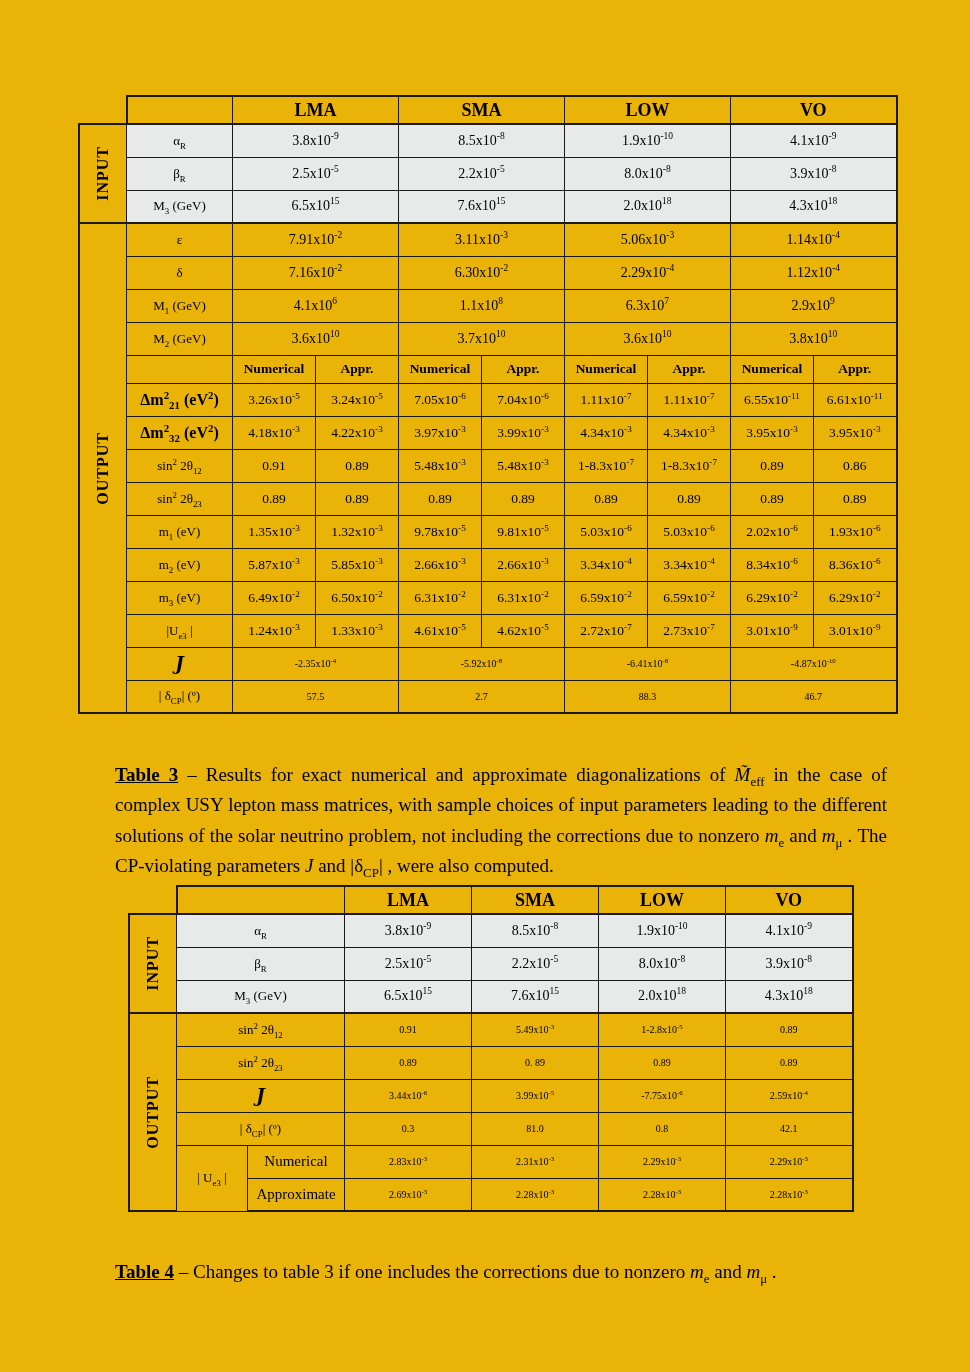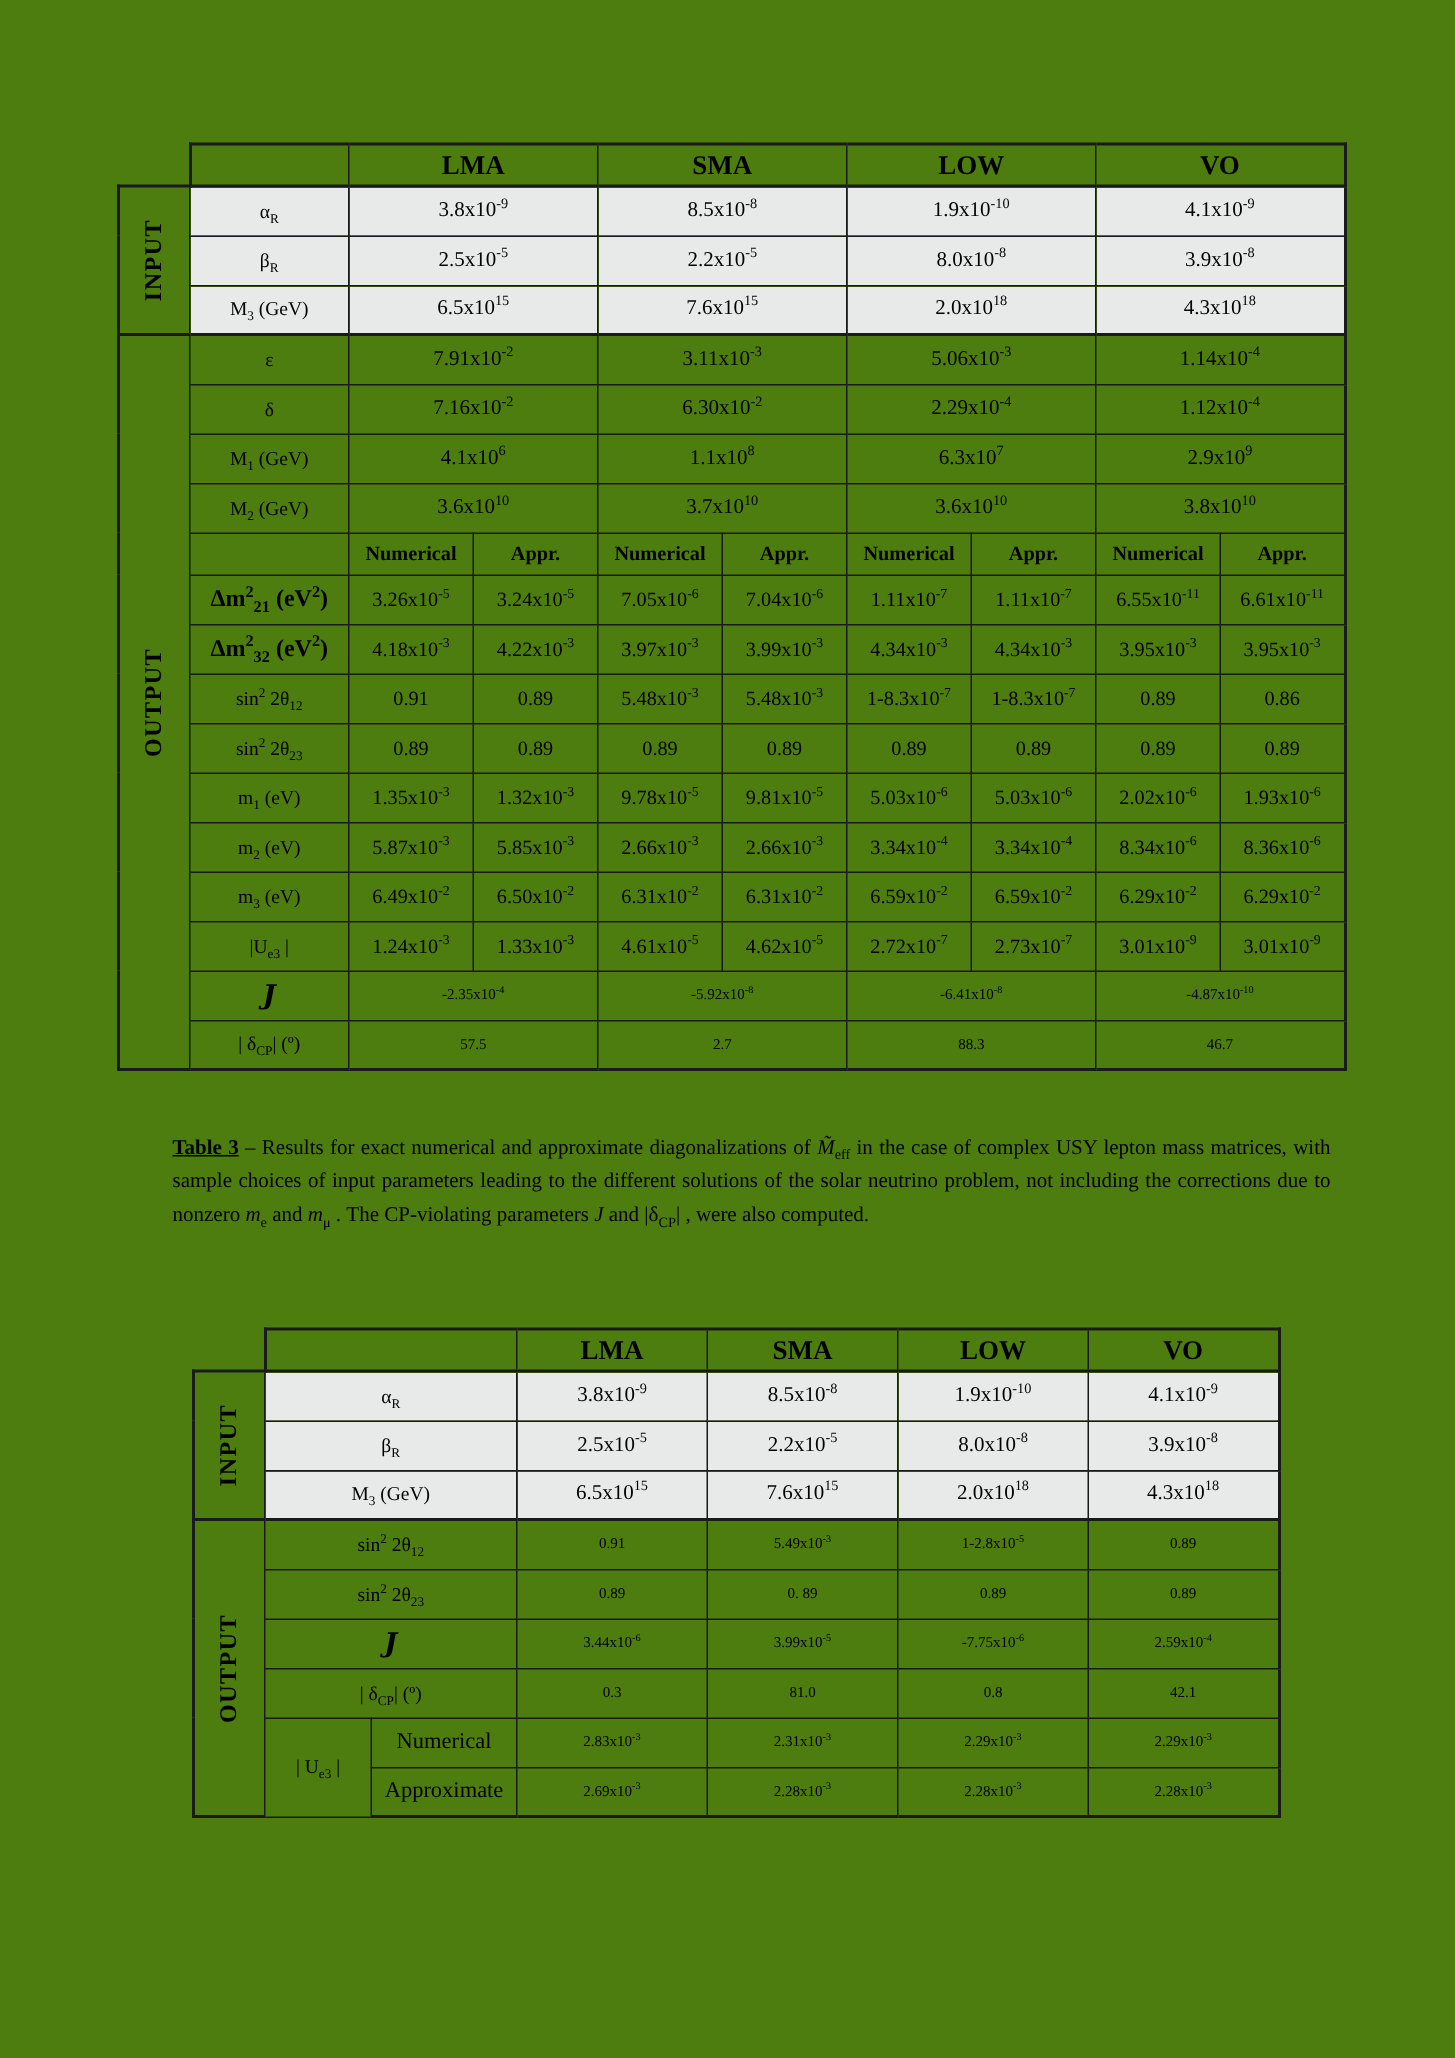--- a/index.html
+++ b/index.html
@@ -1,19 +1,19 @@
 <!DOCTYPE html>
 <html><head>
 <meta charset="utf-8">
 <style>
   html,body{margin:0;padding:0;background:#ffffff;}
   .page{
     position:relative;
     width:970px;height:1372px;
-    background:#4d7c0f;
+    background:#eab308;
     font-family:"Liberation Serif","DejaVu Serif",serif;
     color:#000;
     overflow:hidden;
   }
   table.tbl{
     border-collapse:collapse;
     table-layout:fixed;
   }
   table.tbl td,table.tbl th{
     border:1px solid #1a1a1a;
@@ -50,21 +50,21 @@
     letter-spacing:1px;
     white-space:nowrap;
   }
   .jname{font-family:"DejaVu Serif",serif;font-style:italic;font-size:18px;font-weight:bold;}
   sup,sub{font-size:68%;line-height:0;}
   i{font-style:italic;}
   .t3pos{position:absolute;left:78px;top:95px;}
   .t4pos{position:absolute;left:128px;top:885px;}
   .cap{
     position:absolute;
-    font-size:14px;
+    font-size:19px;
     line-height:1.6;
     text-align:justify;
   }
   .cap3{left:115px;top:741px;width:772px;}
   .cap4{left:115px;top:1238px;width:800px;}
   .caplabel{font-weight:bold;text-decoration:underline;}
 </style>
 </head>
 <body>
 
@@ -354,14 +354,15 @@
         <td class="sublbl bb2">Approximate</td>
         <td class="mid bb2">2.69x10<sup>-3</sup></td>
         <td class="mid bb2">2.28x10<sup>-3</sup></td>
         <td class="mid bb2">2.28x10<sup>-3</sup></td>
         <td class="mid bb2 br2">2.28x10<sup>-3</sup></td>
       </tr>
     </tbody>
       </table>
   </div>
 
+  <p class="cap cap4"><span class="caplabel">Table 4</span> <span>– Changes to table 3 if one includes the corrections due to nonzero <i>m</i><sub>e</sub> and <i>m</i><sub>μ</sub> .</span></p>
 
 </div>
 
 </body></html>

